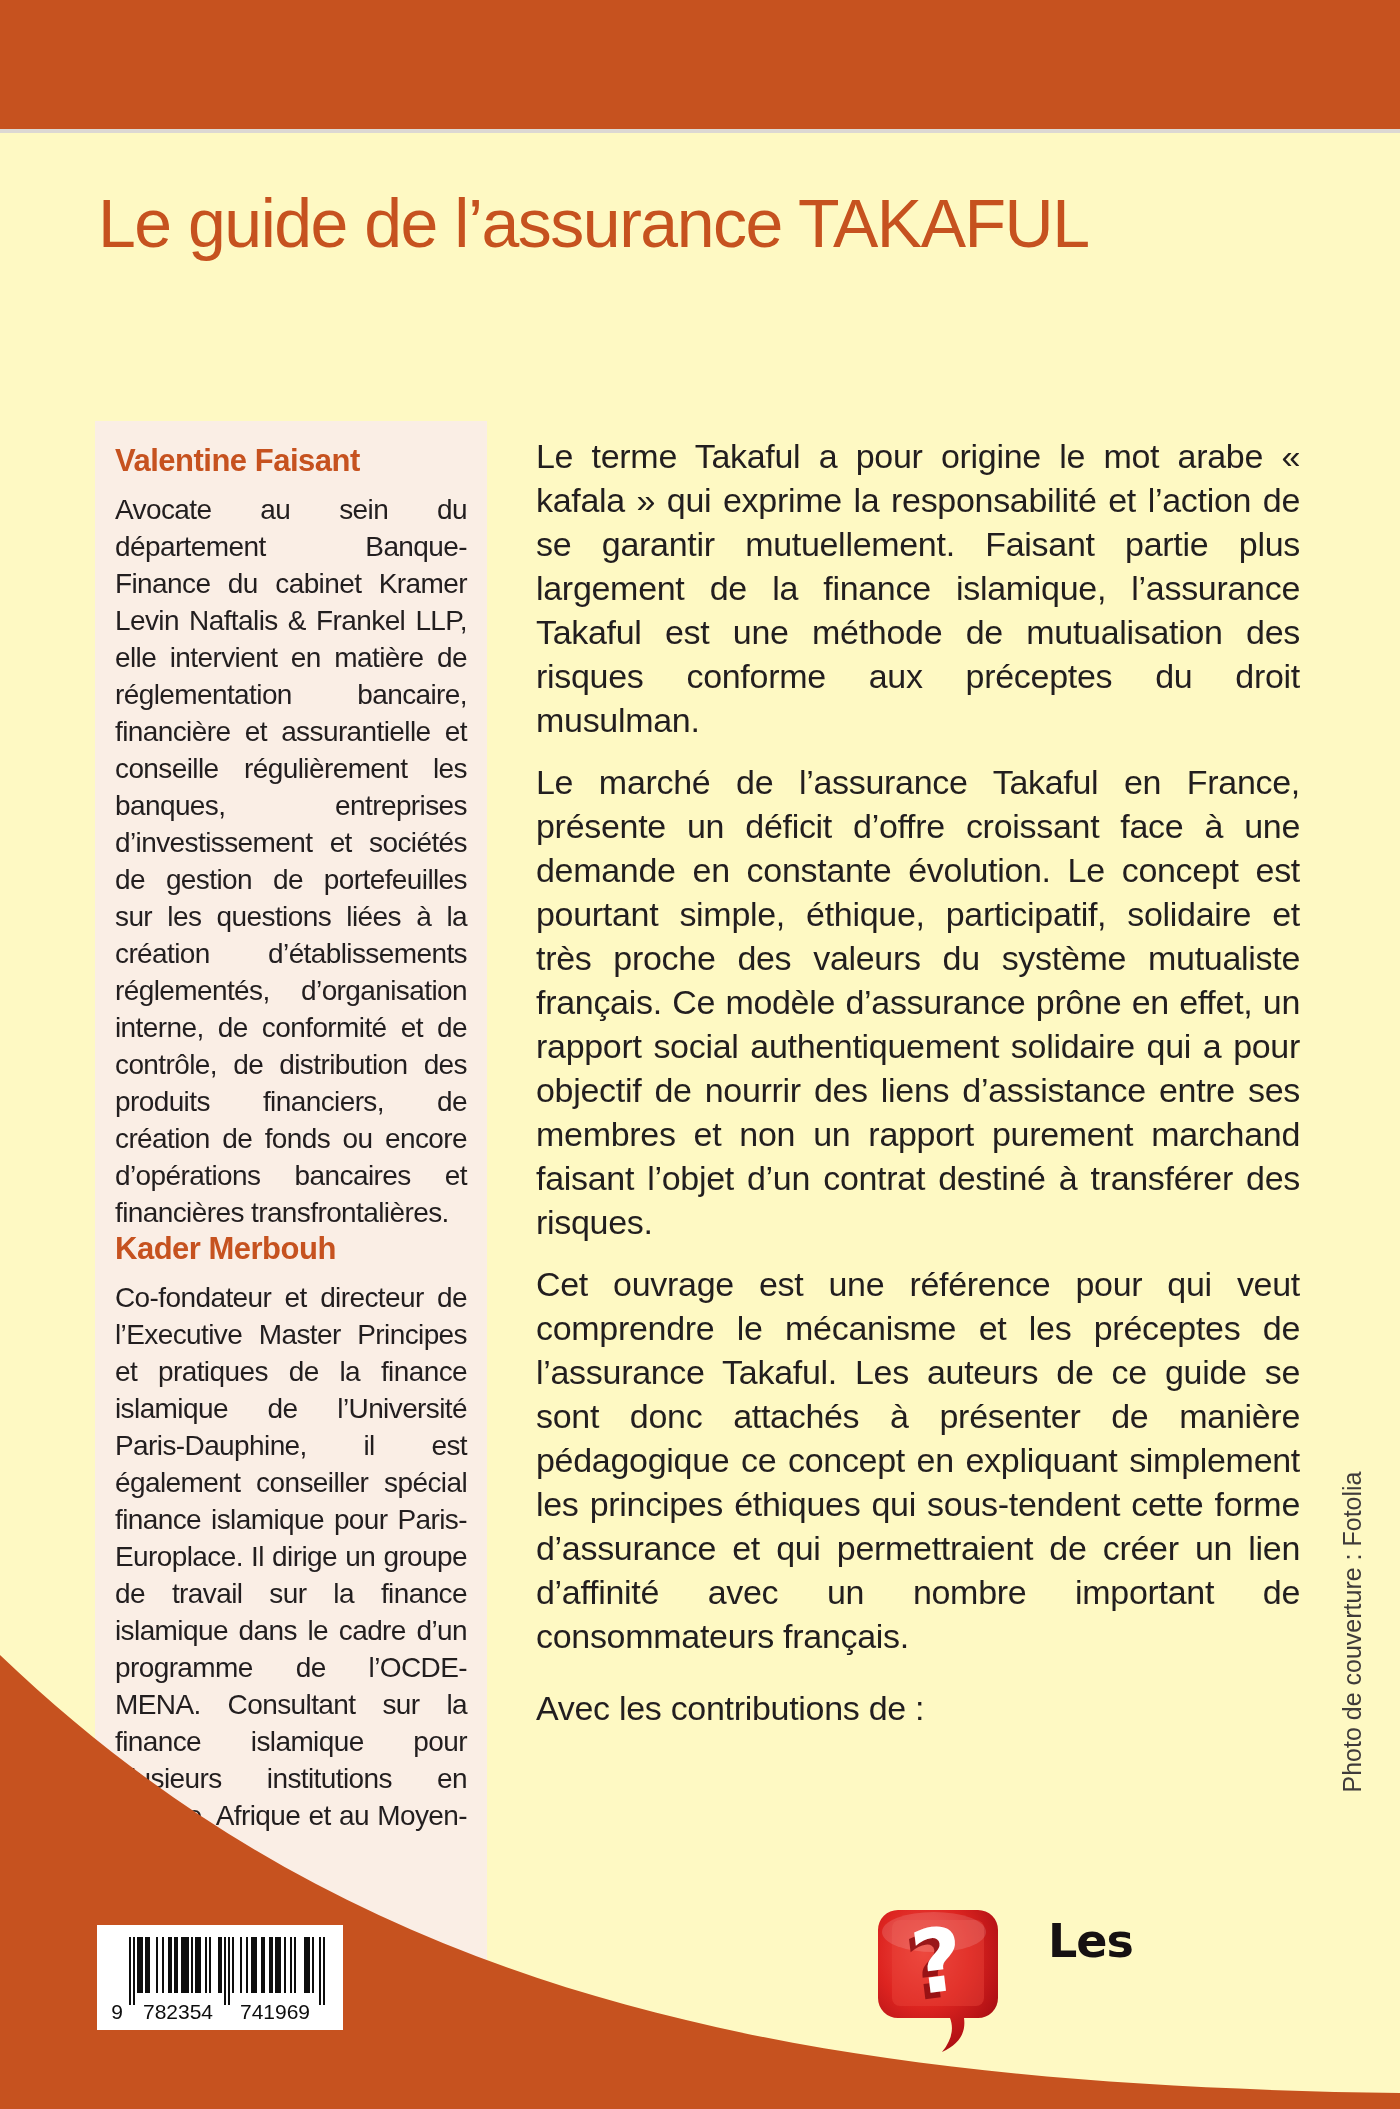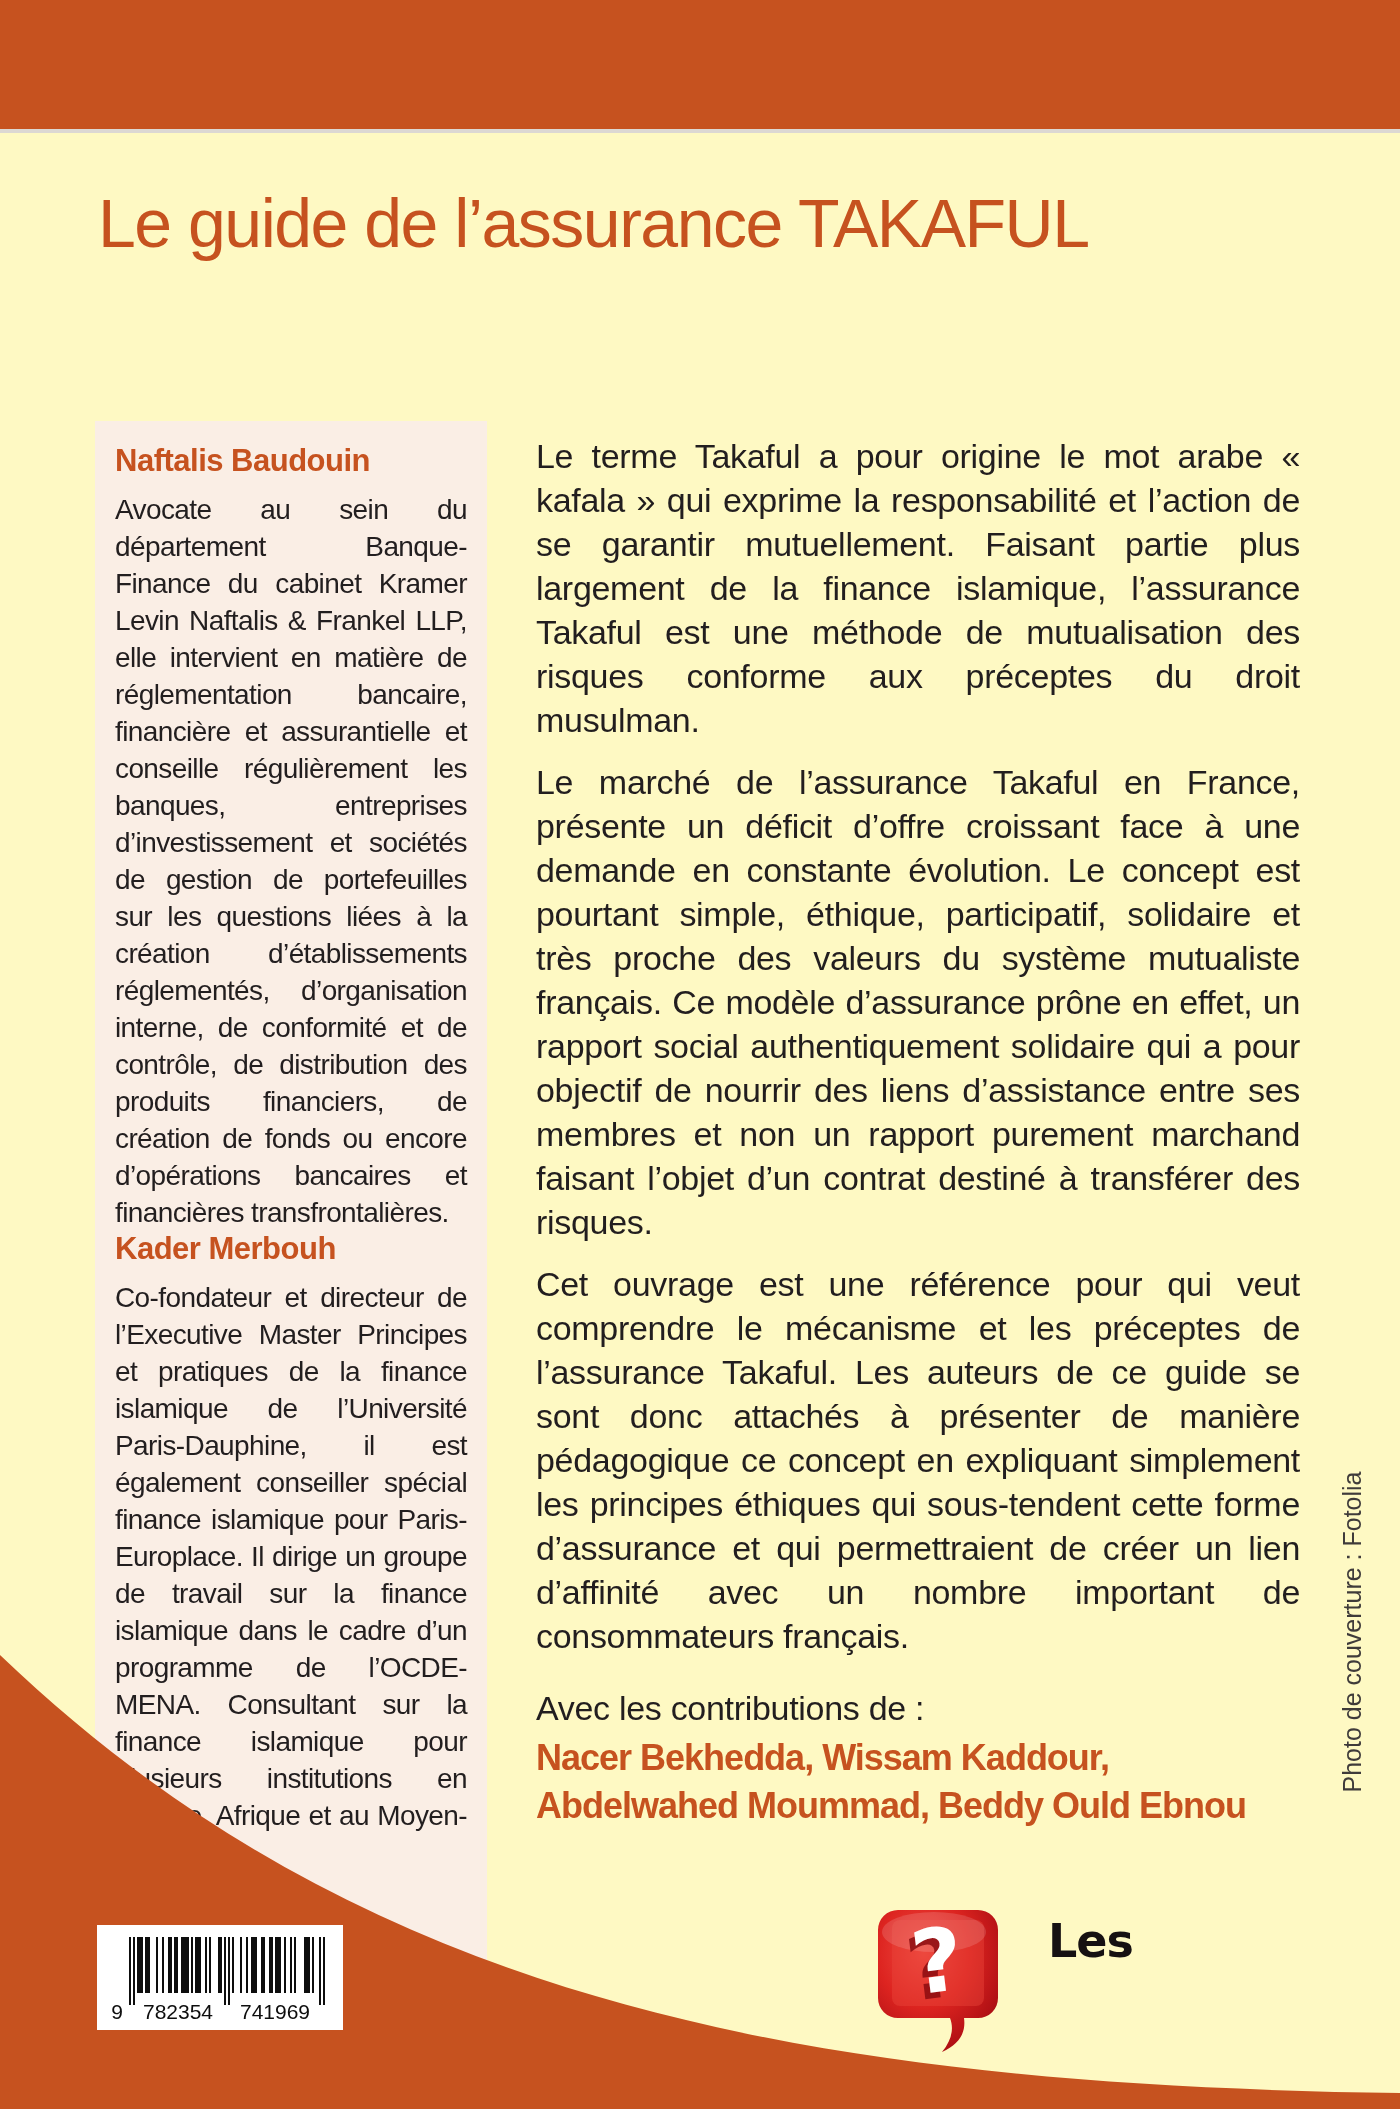--- a/index.html
+++ b/index.html
@@ -77,32 +77,31 @@
 
   <div class="top-band"></div>
 
   <div class="book-title">Le guide de l’assurance TAKAFUL</div>
 
   <svg class="swoosh" viewBox="0 0 1400 2109" preserveAspectRatio="none" aria-hidden="true">
     <path d="M0,1655 C360,2000 800,2085 1400,2093 L1400,2109 L0,2109 Z" fill="#C6521F"></path>
   </svg>
 
   <aside class="authors-panel">
-    <h2>Naftalis Baudouin</h2>
+    <h2>Valentine Faisant</h2>
     <p>Avocate au sein du département Banque-Finance du cabinet Kramer Levin Naftalis &amp; Frankel LLP, elle intervient en matière de réglementation bancaire, financière et assurantielle et conseille régulièrement les banques, entreprises d’investissement et sociétés de gestion de portefeuilles sur les questions liées à la création d’établissements réglementés, d’organisation interne, de conformité et de contrôle, de distribution des produits financiers, de création de fonds ou encore d’opérations bancaires et financières transfrontalières.</p>
     <h2 class="second">Kader Merbouh</h2>
     <p>Co-fondateur et directeur de l’Executive Master Principes et pratiques de la finance islamique de l’Université Paris-Dauphine, il est également conseiller spécial finance islamique pour Paris-Europlace. Il dirige un groupe de travail sur la finance islamique dans le cadre d’un programme de l’OCDE-MENA. Consultant sur la finance islamique pour plusieurs institutions en Europe, Afrique et au Moyen-Orient.</p>
   </aside>
 
   <main class="description">
     <p>Le terme Takaful a pour origine le mot arabe « kafala » qui exprime la responsabilité et l’action de se garantir mutuellement. Faisant partie plus largement de la finance islamique, l’assurance Takaful est une méthode de mutualisation des risques conforme aux préceptes du droit musulman.</p>
     <p>Le marché de l’assurance Takaful en France, présente un déficit d’offre croissant face à une demande en constante évolution. Le concept est pourtant simple, éthique, participatif, solidaire et très proche des valeurs du système mutualiste français. Ce modèle d’assurance prône en effet, un rapport social authentiquement solidaire qui a pour objectif de nourrir des liens d’assistance entre ses membres et non un rapport purement marchand faisant l’objet d’un contrat destiné à transférer des risques.</p>
     <p>Cet ouvrage est une référence pour qui veut comprendre le mécanisme et les préceptes de l’assurance Takaful. Les auteurs de ce guide se sont donc attachés à présenter de manière pédagogique ce concept en expliquant simplement les principes éthiques qui sous-tendent cette forme d’assurance et qui permettraient de créer un lien d’affinité avec un nombre important de consommateurs français.</p>
     <p class="contrib-label">Avec les contributions de :</p>
-    <p class="contributors">Nacer Bekhedda, Wissam Kaddour, Abdelwahed Moummad, Beddy Ould Ebnou</p>
   </main>
 
   <div class="photo-credit">Photo de couverture : Fotolia</div>
 
   <div class="barcode">
     <svg id="barcode-svg" width="226" height="92" shape-rendering="crispEdges">
         <rect x="22.00" y="4" width="2.06" height="68" fill="#0d0d0d"></rect>
         <rect x="26.12" y="4" width="2.06" height="68" fill="#0d0d0d"></rect>
         <rect x="30.24" y="4" width="2.06" height="56" fill="#0d0d0d"></rect>
         <rect x="32.30" y="4" width="2.06" height="56" fill="#0d0d0d"></rect>

